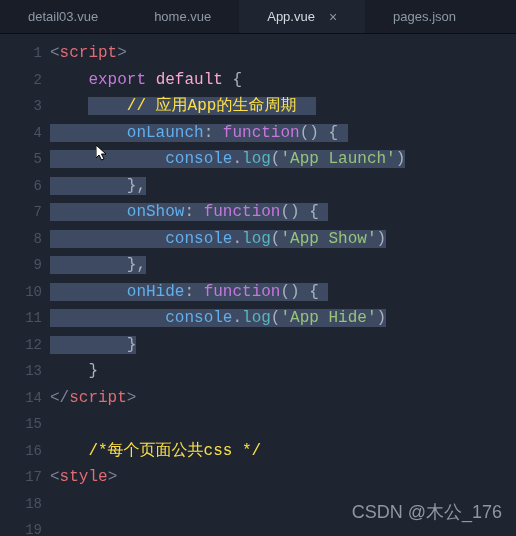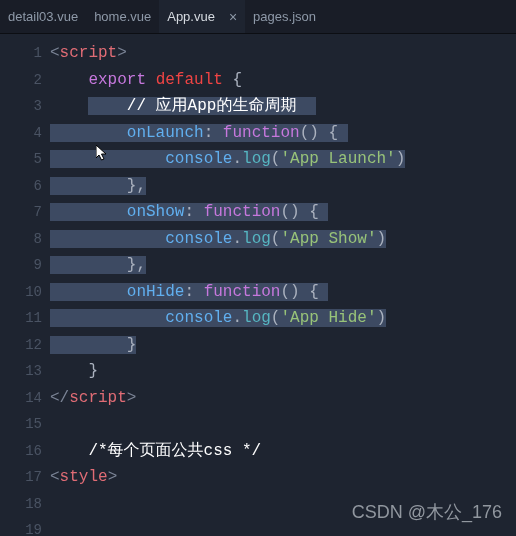--- a/index.html
+++ b/index.html
@@ -15,21 +15,21 @@
 }
 .tabs {
   display: flex;
   background: #191d27;
   height: 34px;
   border-bottom: 1px solid #0c0e13;
 }
 .tab {
   display: flex;
   align-items: center;
-  padding: 0 8px;
+  padding: 0 28px;
   font-size: 13px;
   color: #8e99a8;
   font-family: -apple-system, sans-serif;
   cursor: pointer;
   position: relative;
 }
 .tab.active {
   background: #1e2430;
   color: #d5dae0;
 }
@@ -66,28 +66,28 @@
   line-height: 26.5px;
   white-space: pre;
   position: relative;
 }
 .selection {
   background: #3d4a62;
 }
 .tag-bracket { color: #7b8496; }
 .tag-name { color: #e06c75; }
 .kw-export { color: #c678dd; }
-.kw-default { color: #ef4444; }
+.kw-default { color: #f9a8d4; }
 .kw-function { color: #c678dd; }
 .prop { color: #61afef; }
 .punct { color: #abb2bf; }
 .console { color: #61afef; }
 .method { color: #56b6c2; }
 .string { color: #98c379; }
-.comment { color: #ffffff; }
+.comment { color: #fde047; }
 .brace { color: #abb2bf; }
 .watermark {
   position: absolute;
   bottom: 12px;
   right: 14px;
   font-size: 18px;
   color: #91979f;
   font-family: -apple-system, sans-serif;
 }
 .cursor-ptr {

